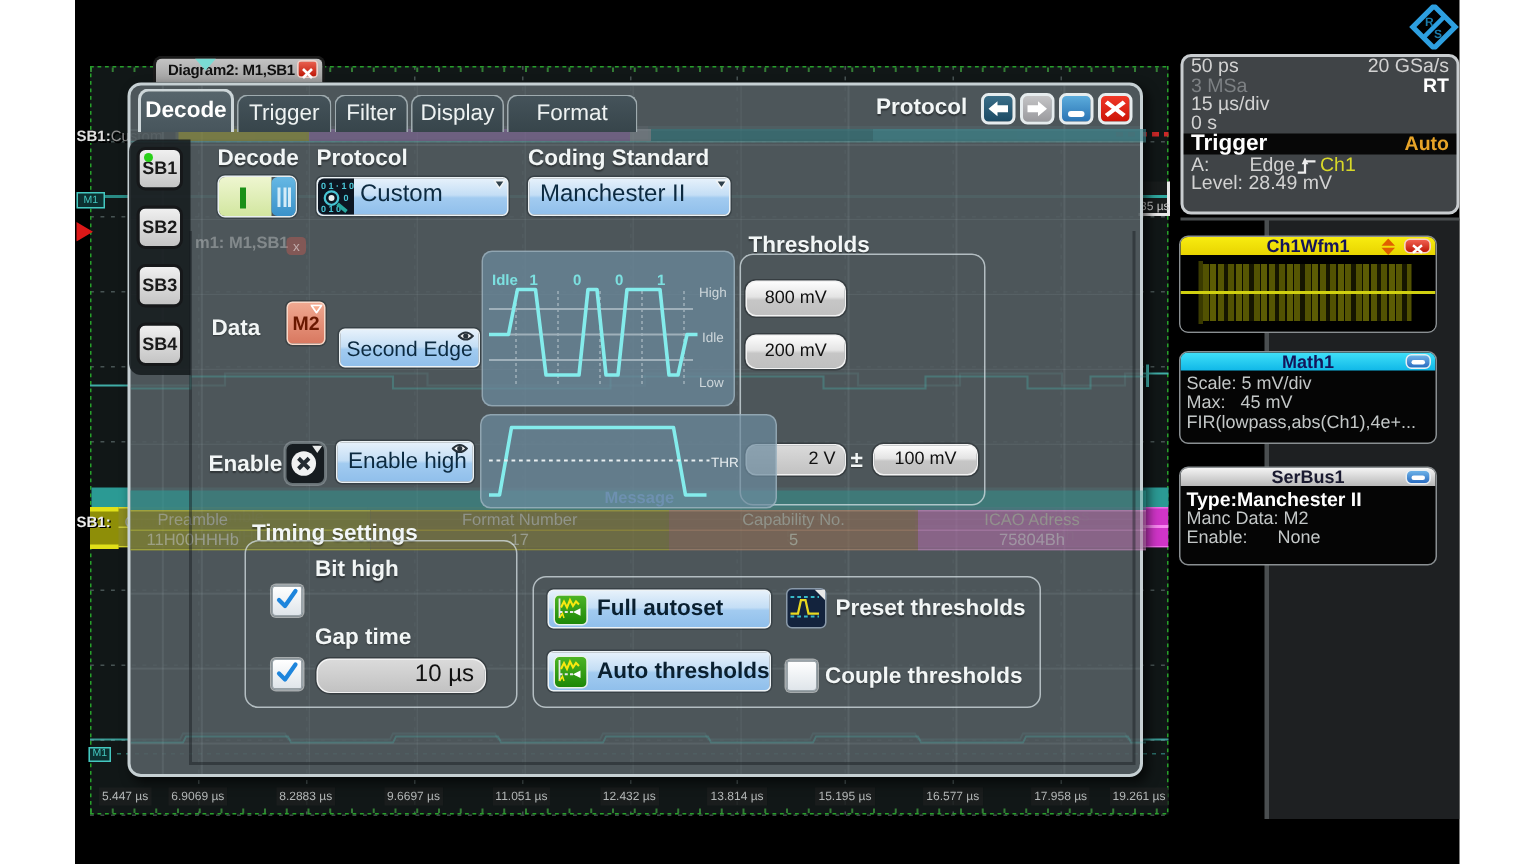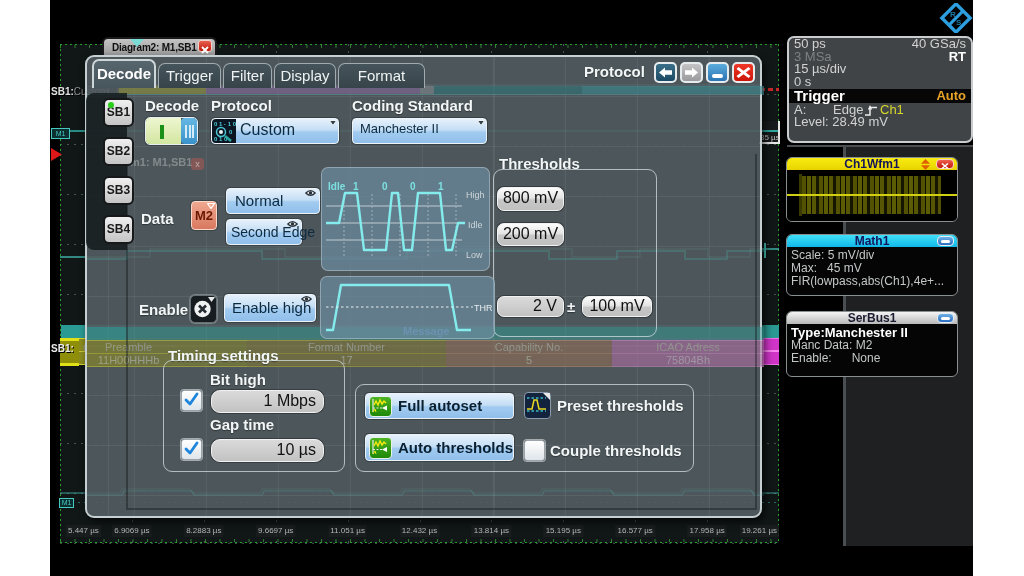--- a/index.html
+++ b/index.html
@@ -19,36 +19,36 @@
 
 .axl { position:absolute; top:525px; height:12px; background:rgba(28,31,31,.85); color:#b4b8b8; font-size:8px; line-height:12px; padding:0 2px; white-space:nowrap; }
 
 #dlg { position:absolute; left:35px; top:55px; width:677px; height:463px; background-color:rgba(82,92,97,.92); background-image:repeating-linear-gradient(90deg, rgba(195,215,220,.09) 0 1px, rgba(0,0,0,0) 1px 71.9px),repeating-linear-gradient(rgba(195,215,220,.09) 0 1px, rgba(0,0,0,0) 1px 49.9px); background-position:46.9px 0, 0 39px; border:2px solid #c6d0d3; border-radius:9px; box-shadow:3px 4px 8px rgba(0,0,0,.65); }
 .tab { position:absolute; top:6px; height:25px; background:linear-gradient(#45535a,#37454b); border:1px solid #9fabaf; border-bottom:none; border-radius:7px 7px 0 0; color:#eef2f2; font-size:15px; text-align:center; line-height:24px; }
 .tab.act { top:2px; background:linear-gradient(#57656c,#47555c); border:2px solid #cdd6d9; border-bottom:none; font-weight:bold; color:#fff; height:29px; line-height:26px; }
 .wbtn { position:absolute; top:5px; width:23px; height:21px; border:2px solid #e6ecee; border-radius:5px; color:#fff; font-weight:bold; text-align:center; }
 .lbl { position:absolute; color:#f2f6f6; font-size:15px; font-weight:bold; white-space:nowrap; text-shadow:0 1px 1px rgba(0,0,0,.4); }
 .dd { position:absolute; white-space:nowrap; background:linear-gradient(#e6f1fb 0%,#c4def5 46%,#a2cbf0 54%,#90bfeb 100%); border:1px solid #ecf2f5; border-radius:4px; color:#0c2a40; font-size:15px; box-shadow:0 0 0 1px rgba(40,50,55,.55); }
 .eye { position:absolute; right:3px; top:0px; width:11px; height:8px; }
-.silver { position:absolute; background:linear-gradient(#fdfdfd 0%,#e4e4e4 45%,#c6c6c6 55%,#c0c0c0 100%); border:1.5px solid #f2f2f2; border-radius:7px; color:#111; font-size:16px; box-shadow:0 0 0 1px rgba(40,45,48,.6); }
+.silver { position:absolute; background:linear-gradient(#fdfdfd 0%,#e4e4e4 45%,#c6c6c6 55%,#c0c0c0 100%); border:1.5px solid #f2f2f2; border-radius:7px; color:#111; font-size:12px; box-shadow:0 0 0 1px rgba(40,45,48,.6); }
 .gbox { position:absolute; border:1px solid rgba(214,224,228,.75); border-radius:9px; }
 .cb { position:absolute; width:21px; height:21px; background:linear-gradient(#ffffff,#dfe5ea); border:1px solid #9aa4aa; border-radius:3px; box-shadow:0 0 0 1px rgba(255,255,255,.5); }
 .chk { position:absolute; left:1px; top:1px; }
 .diag { position:absolute; background:rgba(108,138,158,.72); border:1px solid rgba(190,205,215,.5); border-radius:7px; }
 
 #info { position:absolute; left:737px; top:36px; width:186px; height:107px; background:#404447; border:2px solid #c9cdd0; border-radius:7px; overflow:hidden; font-size:13px; color:#d2d2d2; }
 .ihdr { background:#070707; color:#fff; font-weight:bold; font-size:15px; padding:0 0 0 5px; height:13px; line-height:13px; }
 .irow { height:12.7px; line-height:12.5px; padding:0 5px; position:relative; }
 .irt { position:absolute; right:5px; top:0; }
 .sbox { position:absolute; left:736px; width:172px; background:#050505; border:1px solid #8a8f92; border-radius:6px; overflow:hidden; }
 .sttl { height:12px; line-height:12px; text-align:center; font-size:12px; font-weight:bold; color:#14145a; position:relative; }
 .minb { position:absolute; right:3px; top:1px; width:17px; height:10px; background:linear-gradient(#6db2e8,#2a6cc0); border:1px solid #e8eef2; border-radius:4px; }
 .minb:after { content:""; position:absolute; left:3px; right:3px; top:3px; height:3px; background:#fff; border-radius:2px; }
 .stxt { color:#c3c7c7; font-size:12px; line-height:13px; padding-left:4px; white-space:nowrap; }
-.sbtab { position:absolute; left:41px; width:31px; height:29px; background:linear-gradient(#f0f0f0,#c4c4c4); border:2px solid #16181a; border-radius:6px; color:#1a1a1a; font-size:12px; font-weight:bold; text-align:center; line-height:25px; z-index:5;margin-left:12px; }
+.sbtab { position:absolute; left:41px; width:31px; height:29px; background:linear-gradient(#f0f0f0,#c4c4c4); border:2px solid #16181a; border-radius:6px; color:#1a1a1a; font-size:12px; font-weight:bold; text-align:center; line-height:25px; z-index:5; }
 .gdot { position:absolute; left:3px; top:2px; width:6px; height:6px; background:#28d018; border-radius:50%; }
 </style>
 </head>
 <body>
 <div id="scr">
 
   <div id="grid">
   <div class="gvline" style="left:71.9px;"></div>
   <div class="gvline" style="left:143.8px;"></div>
   <div class="gvline" style="left:215.7px;"></div>
@@ -160,21 +160,21 @@
   <div class="axl" style="left:297.6px;transform:translateX(-50%);">11.051 µs</div>
   <div class="axl" style="left:369.5px;transform:translateX(-50%);">12.432 µs</div>
   <div class="axl" style="left:441.4px;transform:translateX(-50%);">13.814 µs</div>
   <div class="axl" style="left:513.3px;transform:translateX(-50%);">15.195 µs</div>
   <div class="axl" style="left:585.2px;transform:translateX(-50%);">16.577 µs</div>
   <div class="axl" style="left:657.1px;transform:translateX(-50%);">17.958 µs</div>
   <div class="axl" style="right:194px;">19.261 µs</div>
   </div>
 
   <div id="info">
-    <div class="irow">50 ps<span class="irt">40 GSa/s</span></div>
+    <div class="irow">50 ps<span class="irt">20 GSa/s</span></div>
     <div class="irow" style="color:#7d8184;">3 MSa<span class="irt" style="color:#fff;font-weight:bold;">RT</span></div>
     <div class="irow">15 µs/div</div>
     <div class="irow">0 s</div>
     <div class="ihdr" style="height:14px;line-height:14px;">Trigger<span style="position:absolute;right:5px;color:#e8a428;font-size:13px;">Auto</span></div>
     <div class="irow" style="margin-top:1px;">A:<span style="position:absolute;left:44px;">Edge</span><svg style="position:absolute;left:76px;top:1px;" width="13" height="12" viewBox="0 0 13 12">
           <path d="M0 10 L5 10 5 2.5 12 2.5" stroke="#ececec" stroke-width="1.5" fill="none"></path>
           <path d="M2.8 4.5 L5 0 7.2 4.5 Z" fill="#ececec"></path>
         </svg><span style="position:absolute;left:91px;color:#d8d828;">Ch1</span></div>
     <div class="irow">Level: 28.49 mV</div>
   </div>
@@ -314,46 +314,39 @@
           <path d="M13 17 L19 22" stroke="#28a8a0" stroke-width="2.5"></path>
         </svg>
       </div>
       <span style="position:absolute;left:28px;top:2px;font-size:16px;">Custom</span>
       <svg class="abs" style="right:1px;top:1px;" width="8" height="6" viewBox="0 0 8 6">
           <path d="M0.5 0.5 L7.5 0.5 4 5.5 Z" fill="#30404a" stroke="#f0f4f6" stroke-width="1"></path>
         </svg>
     </div>
 
     <div class="dd" style="left:265px;top:61px;width:135px;height:26px;">
-      <span style="position:absolute;left:7px;top:2px;font-size:13px;">Manchester II</span>
+      <span style="position:absolute;left:7px;top:2px;font-size:16px;">Manchester II</span>
       <svg class="abs" style="right:1px;top:1px;" width="8" height="6" viewBox="0 0 8 6">
           <path d="M0.5 0.5 L7.5 0.5 4 5.5 Z" fill="#30404a" stroke="#f0f4f6" stroke-width="1"></path>
         </svg>
     </div>
 
     <div class="lbl" style="left:412px;top:98px;">Thresholds</div>
     <div class="gbox" style="left:406px;top:112px;width:164px;height:168px;"></div>
     <div class="silver" style="left:410px;top:130px;width:67px;height:24px;text-align:center;line-height:20px;">800 mV</div>
     <div class="silver" style="left:410px;top:166px;width:67px;height:23px;text-align:center;line-height:19px;">200 mV</div>
     <div class="silver" style="left:410px;top:239px;width:67px;height:21px;text-align:right;line-height:17px;padding-right:6px;background:linear-gradient(#dadada,#c2c2c2);">2 V</div>
     <div class="lbl" style="left:480px;top:241px;font-weight:bold;">±</div>
     <div class="silver" style="left:495px;top:239px;width:70px;height:21px;text-align:center;line-height:17px;">100 mV</div>
 
     <div class="lbl" style="left:54px;top:153px;">Data</div>
     <div class="abs" style="left:104px;top:144px;width:26px;height:29px;background:linear-gradient(#f0a890,#d87860);border:1px solid #f8d8c8;border-radius:4px;color:#6a1800;font-weight:bold;font-size:13px;text-align:center;line-height:27px;box-shadow:0 0 0 1px rgba(40,45,48,.5);">M2<svg class="abs" style="right:1px;top:1px;" width="8" height="6" viewBox="0 0 8 6">
           <path d="M0.5 0.5 L7.5 0.5 4 5.5 Z" fill="#f8ab8d" stroke="#ffffff" stroke-width="1.2"></path>
         </svg></div>
-    <div class="dd" style="left:139px;top:131px;width:94px;height:26px;">
-        <span style="position:absolute;left:8px;top:3px;">Normal</span>
-        <svg class="eye" viewBox="0 0 14 10">
-          <path d="M1 5 Q7 -1 13 5 Q7 11 1 5 Z" fill="#f2f2f2" stroke="#28323a" stroke-width="1.6"></path>
-          <circle cx="7" cy="5" r="2.2" fill="#28323a"></circle>
-        </svg>
-      </div>
-    <div class="dd" style="left:139px;top:162px;width:76px;height:26px;">
+    <div class="dd" style="left:139px;top:162px;width:94px;height:26px;">
         <span style="position:absolute;left:4px;top:4px;font-size:14px;">Second Edge</span>
         <svg class="eye" viewBox="0 0 14 10">
           <path d="M1 5 Q7 -1 13 5 Q7 11 1 5 Z" fill="#f2f2f2" stroke="#28323a" stroke-width="1.6"></path>
           <circle cx="7" cy="5" r="2.2" fill="#28323a"></circle>
         </svg>
       </div>
 
     <div class="diag" style="left:234px;top:110px;width:169px;height:104px;">
       <svg width="167" height="102" viewBox="0 0 167 102">
         <text x="6" y="22" fill="#7ce0e0" font-size="10" font-weight="bold">Idle</text>
@@ -389,38 +382,37 @@
         </svg>
     </div>
     <div class="dd" style="left:137px;top:237px;width:92px;height:28px;">
         <span style="position:absolute;left:7px;top:4px;">Enable high</span>
         <svg class="eye" viewBox="0 0 14 10">
           <path d="M1 5 Q7 -1 13 5 Q7 11 1 5 Z" fill="#f2f2f2" stroke="#28323a" stroke-width="1.6"></path>
           <circle cx="7" cy="5" r="2.2" fill="#28323a"></circle>
         </svg>
       </div>
 
-    <div class="diag" style="left:233px;top:219px;width:175px;height:63px;">
+    <div class="diag" style="left:233px;top:219px;width:198px;height:63px;">
       <svg width="173" height="61" viewBox="0 0 173 61">
         <path d="M5 53 L12 53 20 8 128 8 136 53 150 53" fill="none" stroke="#84ecec" stroke-width="2.4" stroke-linejoin="round"></path>
         <line x1="5" y1="30" x2="152" y2="30" stroke="#e8eef0" stroke-width="1.2" stroke-dasharray="2.5,2.5"></line>
         <text x="153" y="34" fill="#e8eef0" font-size="9">THR</text>
         <text x="82" y="58" fill="#7a9ac8" font-size="11" font-weight="bold" opacity="0.55">Message</text>
       </svg>
     </div>
 
     <div class="lbl" style="left:81px;top:290px;font-weight:bold;text-align:right;">Timing settings</div>
     <div class="gbox" style="left:76px;top:303px;width:182px;height:112px;"></div>
     <div class="lbl" style="left:123px;top:314px;">Bit high</div>
     <div class="cb" style="left:94px;top:333px;">
         <svg class="chk" width="18" height="16" viewBox="0 0 18 16">
           <path d="M3 8 L7 12 14 2" fill="none" stroke="#1e85dc" stroke-width="2.8" stroke-linecap="round" stroke-linejoin="round"></path>
         </svg>
       </div>
-    <div class="silver" style="left:124px;top:333px;width:113px;height:23px;text-align:right;line-height:19px;padding-right:7px;border-radius:9px;background:linear-gradient(#dadada,#c2c2c2);font-size:16px;">1 Mbps</div>
     <div class="lbl" style="left:123px;top:359px;">Gap time</div>
     <div class="cb" style="left:94px;top:382px;">
         <svg class="chk" width="18" height="16" viewBox="0 0 18 16">
           <path d="M3 8 L7 12 14 2" fill="none" stroke="#1e85dc" stroke-width="2.8" stroke-linecap="round" stroke-linejoin="round"></path>
         </svg>
       </div>
     <div class="silver" style="left:124px;top:382px;width:113px;height:23px;text-align:right;line-height:19px;padding-right:7px;border-radius:9px;background:linear-gradient(#dadada,#c2c2c2);font-size:16px;">10 µs</div>
 
     <div class="gbox" style="left:268px;top:327px;width:339px;height:88px;"></div>
     <div class="dd" style="left:278px;top:336px;width:149px;height:26px;">

